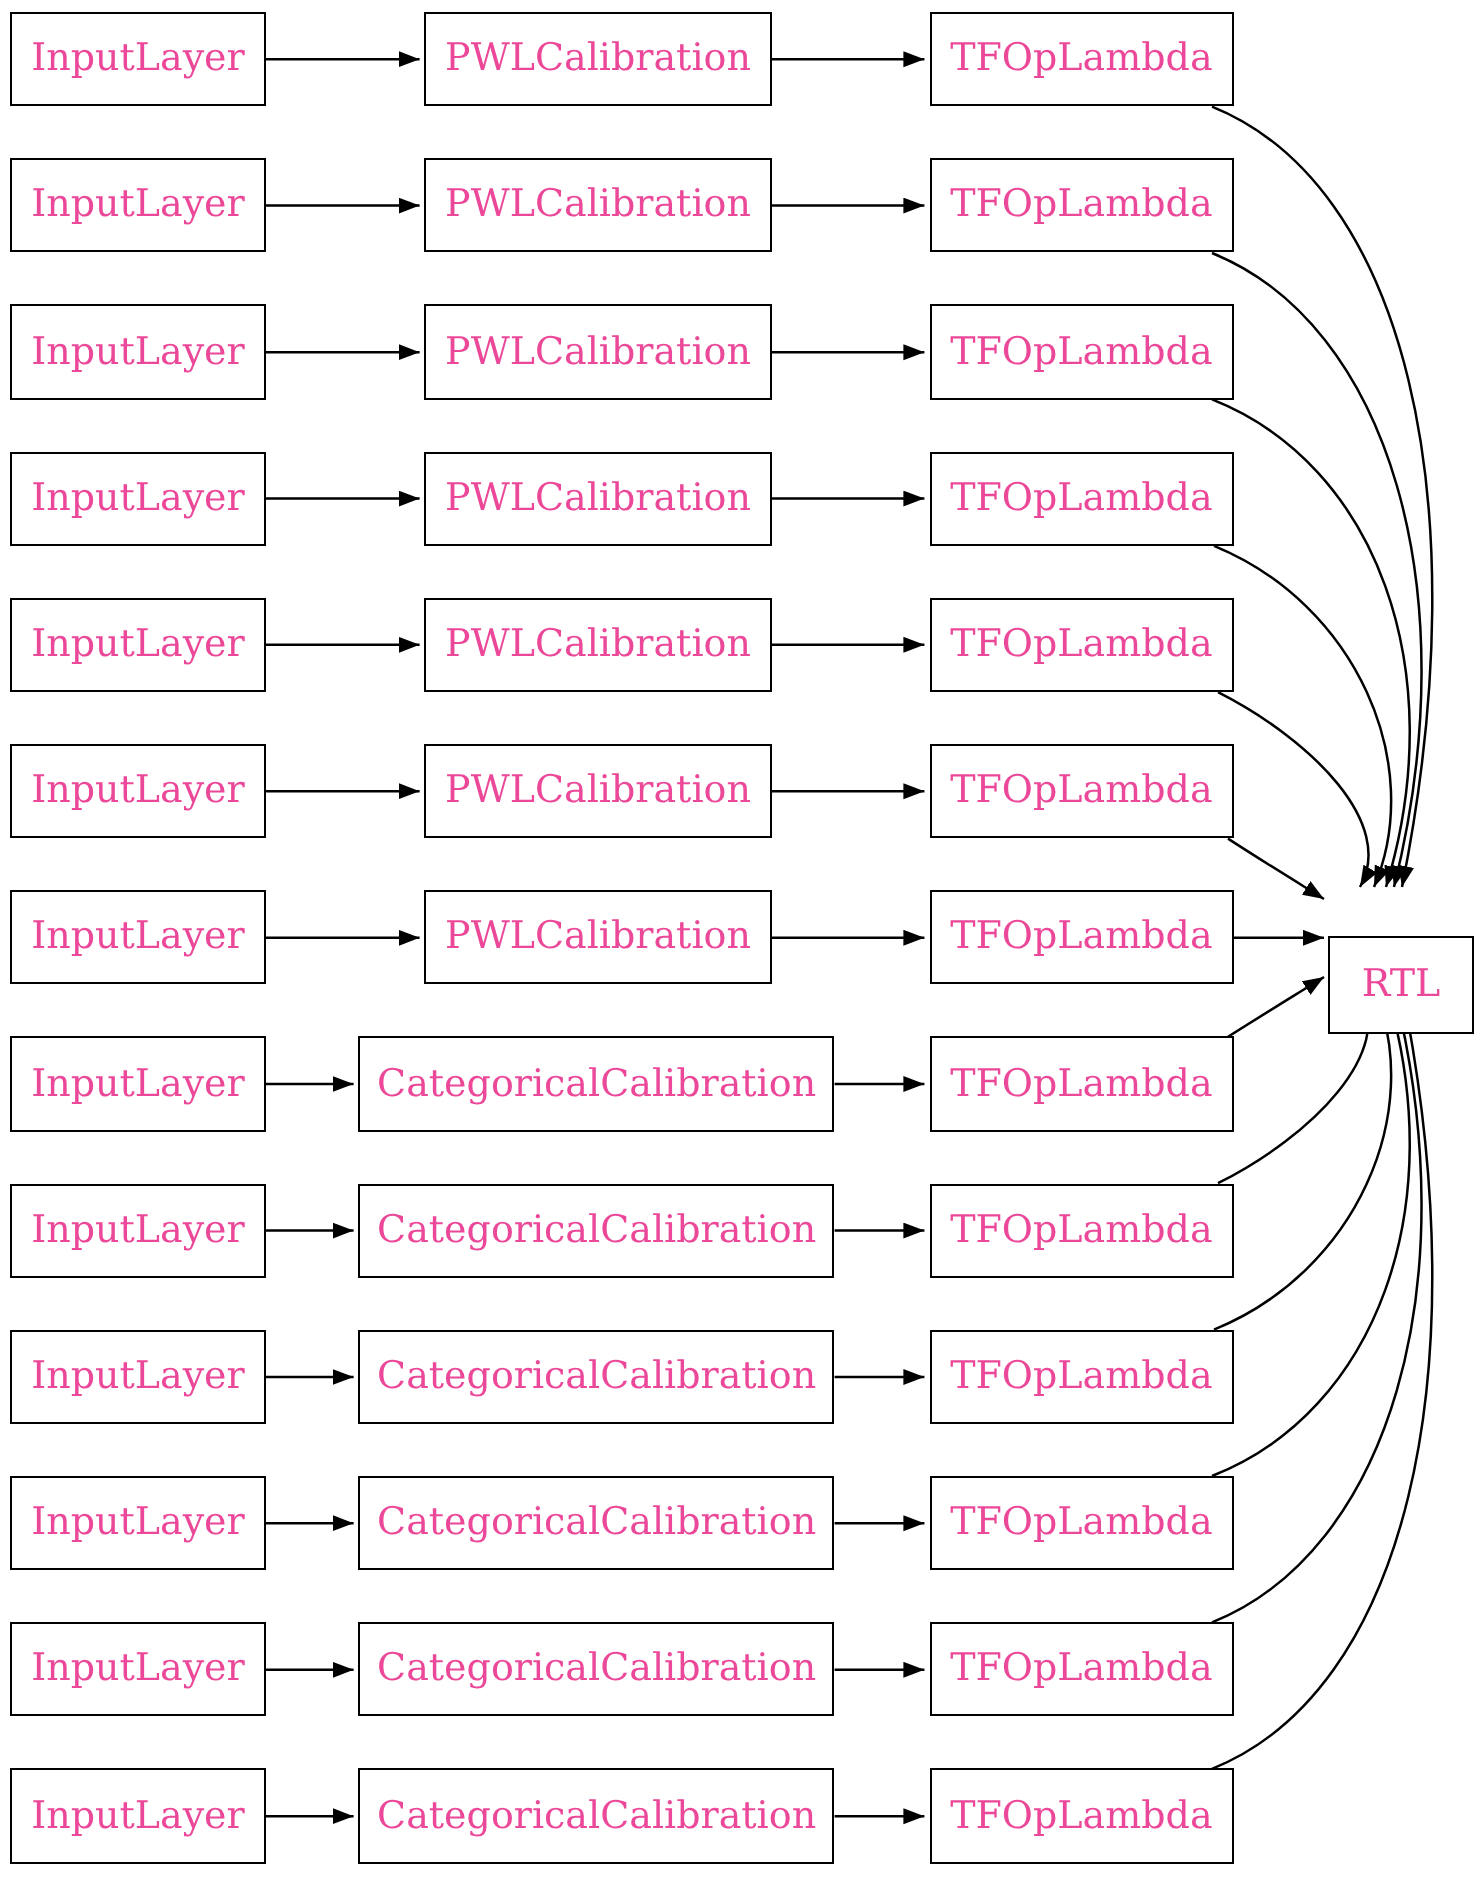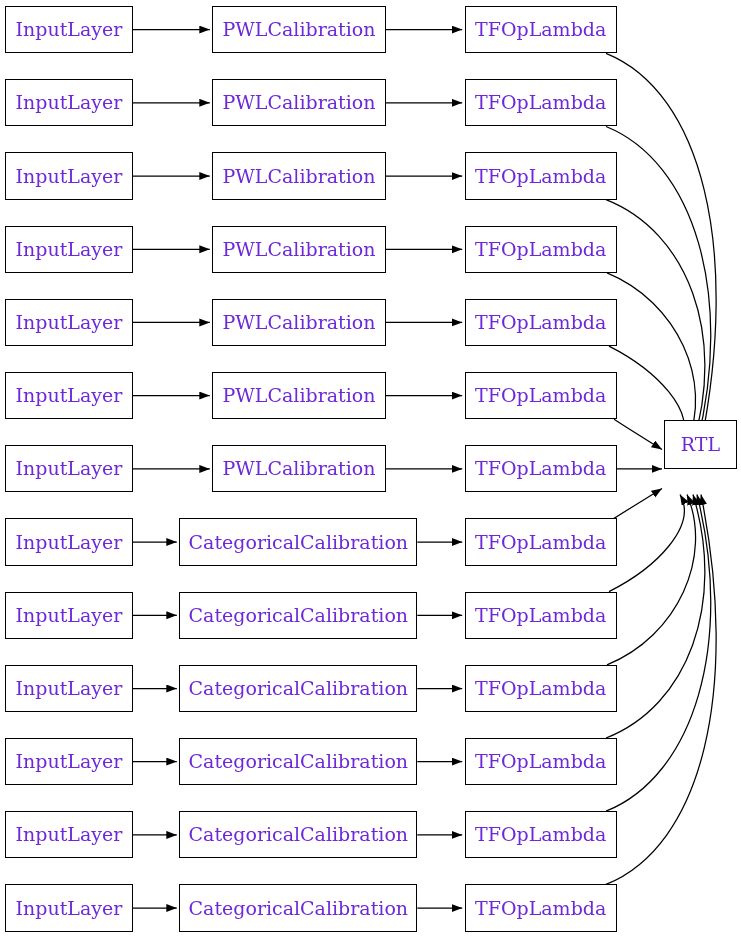--- a/index.html
+++ b/index.html
@@ -24,21 +24,21 @@
   }
   .node {
     position: absolute;
     box-sizing: border-box;
     border: 1.3px solid #000000;
     background: #ffffff;
     display: flex;
     align-items: center;
     justify-content: center;
     font-size: 19px;
-    color: #6d28d9;
+    color: #ec4899;
     white-space: nowrap;
     line-height: 1;
   }
 </style>
 </head>
 <body>
 
 <div id="canvas">
   <svg id="edges" viewBox="0 0 741 940" xmlns="http://www.w3.org/2000/svg">
     <defs>
@@ -121,15 +121,15 @@
       <div class="node" style="left: 464.7px; top: 664.8px; width: 152px; height: 47.3px;">TFOpLambda</div>
       <div class="node" style="left: 5px; top: 738px; width: 128px; height: 47.3px;">InputLayer</div>
       <div class="node" style="left: 179.3px; top: 738px; width: 238px; height: 47.3px;">CategoricalCalibration</div>
       <div class="node" style="left: 464.7px; top: 738px; width: 152px; height: 47.3px;">TFOpLambda</div>
       <div class="node" style="left: 5px; top: 811.2px; width: 128px; height: 47.3px;">InputLayer</div>
       <div class="node" style="left: 179.3px; top: 811.2px; width: 238px; height: 47.3px;">CategoricalCalibration</div>
       <div class="node" style="left: 464.7px; top: 811.2px; width: 152px; height: 47.3px;">TFOpLambda</div>
       <div class="node" style="left: 5px; top: 884.4px; width: 128px; height: 47.3px;">InputLayer</div>
       <div class="node" style="left: 179.3px; top: 884.4px; width: 238px; height: 47.3px;">CategoricalCalibration</div>
       <div class="node" style="left: 464.7px; top: 884.4px; width: 152px; height: 47.3px;">TFOpLambda</div>
-      <div class="node" style="left: 664px; top: 420px; width: 73px; height: 48.6px;">RTL</div>
+      <div class="node" style="left: 664px; top: 468px; width: 73px; height: 48.6px;">RTL</div>
     </div>
 </div>
 
 </body></html>

